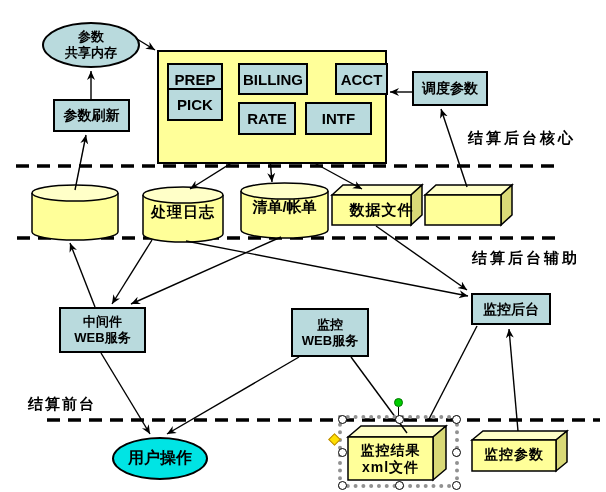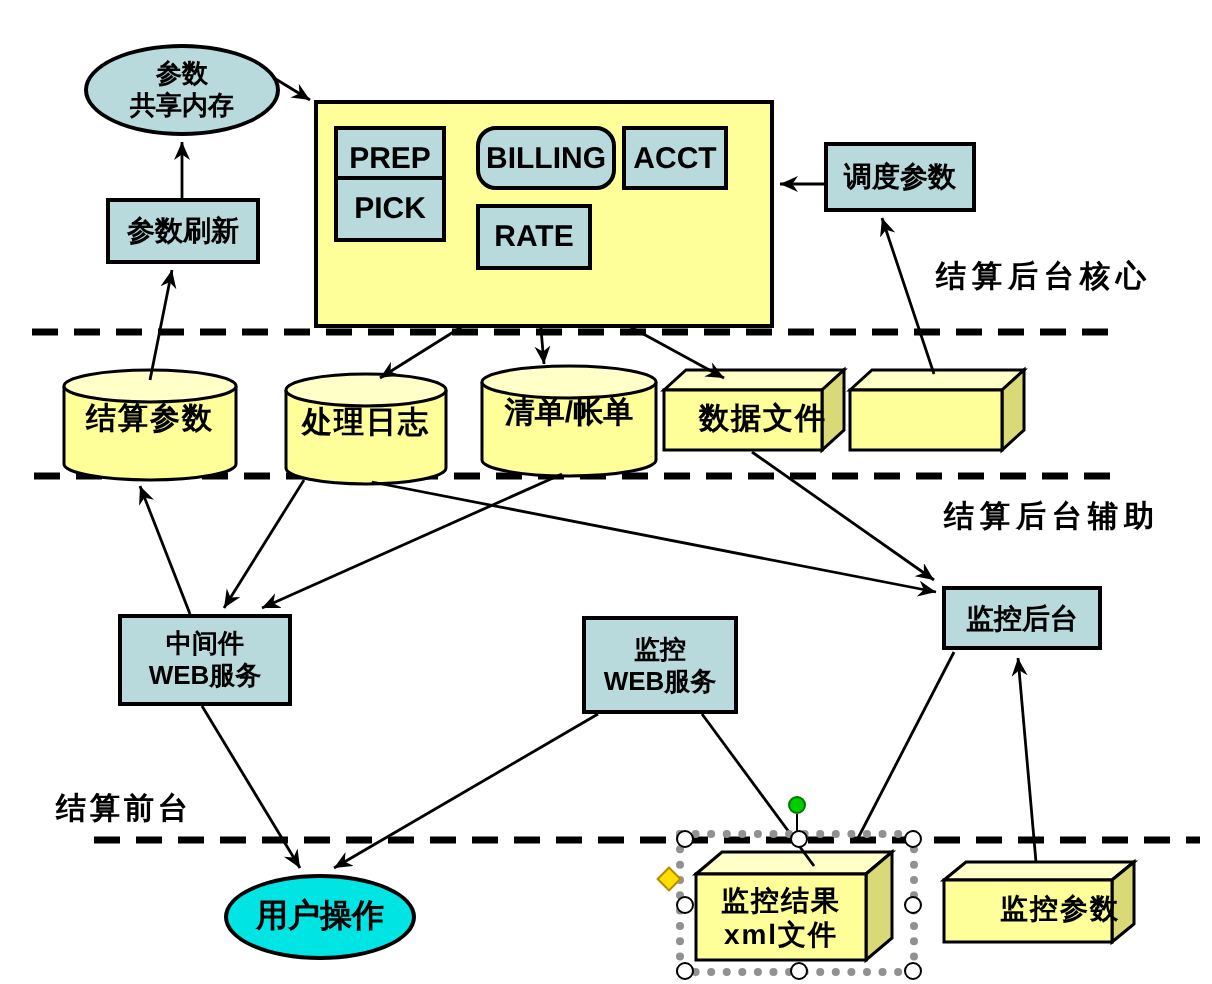--- a/index.html
+++ b/index.html
@@ -115,43 +115,45 @@
   </div>
 
   <div class="node" style="left:53px;top:99px;width:77px;height:33px;">
     <span>参数刷新</span>
   </div>
 
   <div class="container-box" style="left:157px;top:50px;width:230px;height:114px;">
     <div class="module" style="left:8px;top:11px;width:56px;height:32px;">
         <span>PREP</span>
       </div>
-    <div class="module" style="left:79px;top:11px;width:70px;height:32px;border-radius:10px;">
+    <div class="module" style="left:79px;top:11px;width:70px;height:32px;">
         <span>BILLING</span>
       </div>
-    <div class="module" style="left:152px;top:11px;width:53px;height:32px;">
+    <div class="module" style="left:176px;top:11px;width:53px;height:32px;">
         <span>ACCT</span>
       </div>
     <div class="module" style="left:8px;top:36px;width:56px;height:33px;">
         <span>PICK</span>
       </div>
     <div class="module" style="left:79px;top:50px;width:58px;height:33px;">
         <span>RATE</span>
+      </div>
+    <div class="module" style="left:146px;top:50px;width:67px;height:33px;">
+        <span>INTF</span>
       </div>
   </div>
 
   <div class="node" style="left:412px;top:71px;width:76px;height:35px;">
     <span>调度参数</span>
   </div>
 
   <div class="section-label" style="left:468px;top:129px;">结算后台核心</div>
   <div class="section-label" style="left:472px;top:249px;">结算后台辅助</div>
   <div class="section-label" style="left:28px;top:395px;letter-spacing:2px;">结算前台</div>
 
-  <div class="cyl-label" style="left:32px;top:199px;width:86px;height:22px;">结算参数</div>
   <div class="cyl-label" style="left:143px;top:201px;width:80px;height:22px;">处理日志</div>
   <div class="cyl-label" style="left:241px;top:196px;width:87px;height:22px;letter-spacing:0;">清单/帐单</div>
   <div class="box3d-label" style="left:332px;top:198px;width:99px;height:24px;">数据文件</div>
 
   <div class="node two-line" style="left:59px;top:307px;width:87px;height:46px;font-size:13px;">
     <span>中间件</span>
     <span>WEB服务</span>
   </div>
 
   <div class="node two-line" style="left:291px;top:308px;width:78px;height:49px;font-size:13px;">
@@ -164,21 +166,21 @@
   </div>
 
   <div class="user-ellipse" style="left:112px;top:437px;width:96px;height:43px;">
     <span>用户操作</span>
   </div>
 
   <div class="box3d-label two-line" style="left:348px;top:439px;width:85px;height:40px;font-size:14px;">
     <span>监控结果</span>
     <span>xml文件</span>
   </div>
-  <div class="box3d-label" style="left:472px;top:443px;width:84px;height:24px;font-size:14px;padding-left:16px;">监控参数</div>
+  <div class="box3d-label" style="left:472px;top:443px;width:84px;height:24px;font-size:14px;">监控参数</div>
 
   <div class="sel-rect"></div>
   <div class="rot-stem"></div>
   <div class="rot-handle"></div>
   <div class="adj-handle"></div>
   <div class="handle" style="left:338px;top:415px;"></div>
   <div class="handle" style="left:395px;top:415px;"></div>
   <div class="handle" style="left:452px;top:415px;"></div>
   <div class="handle" style="left:338px;top:448px;"></div>
   <div class="handle" style="left:452px;top:448px;"></div>

